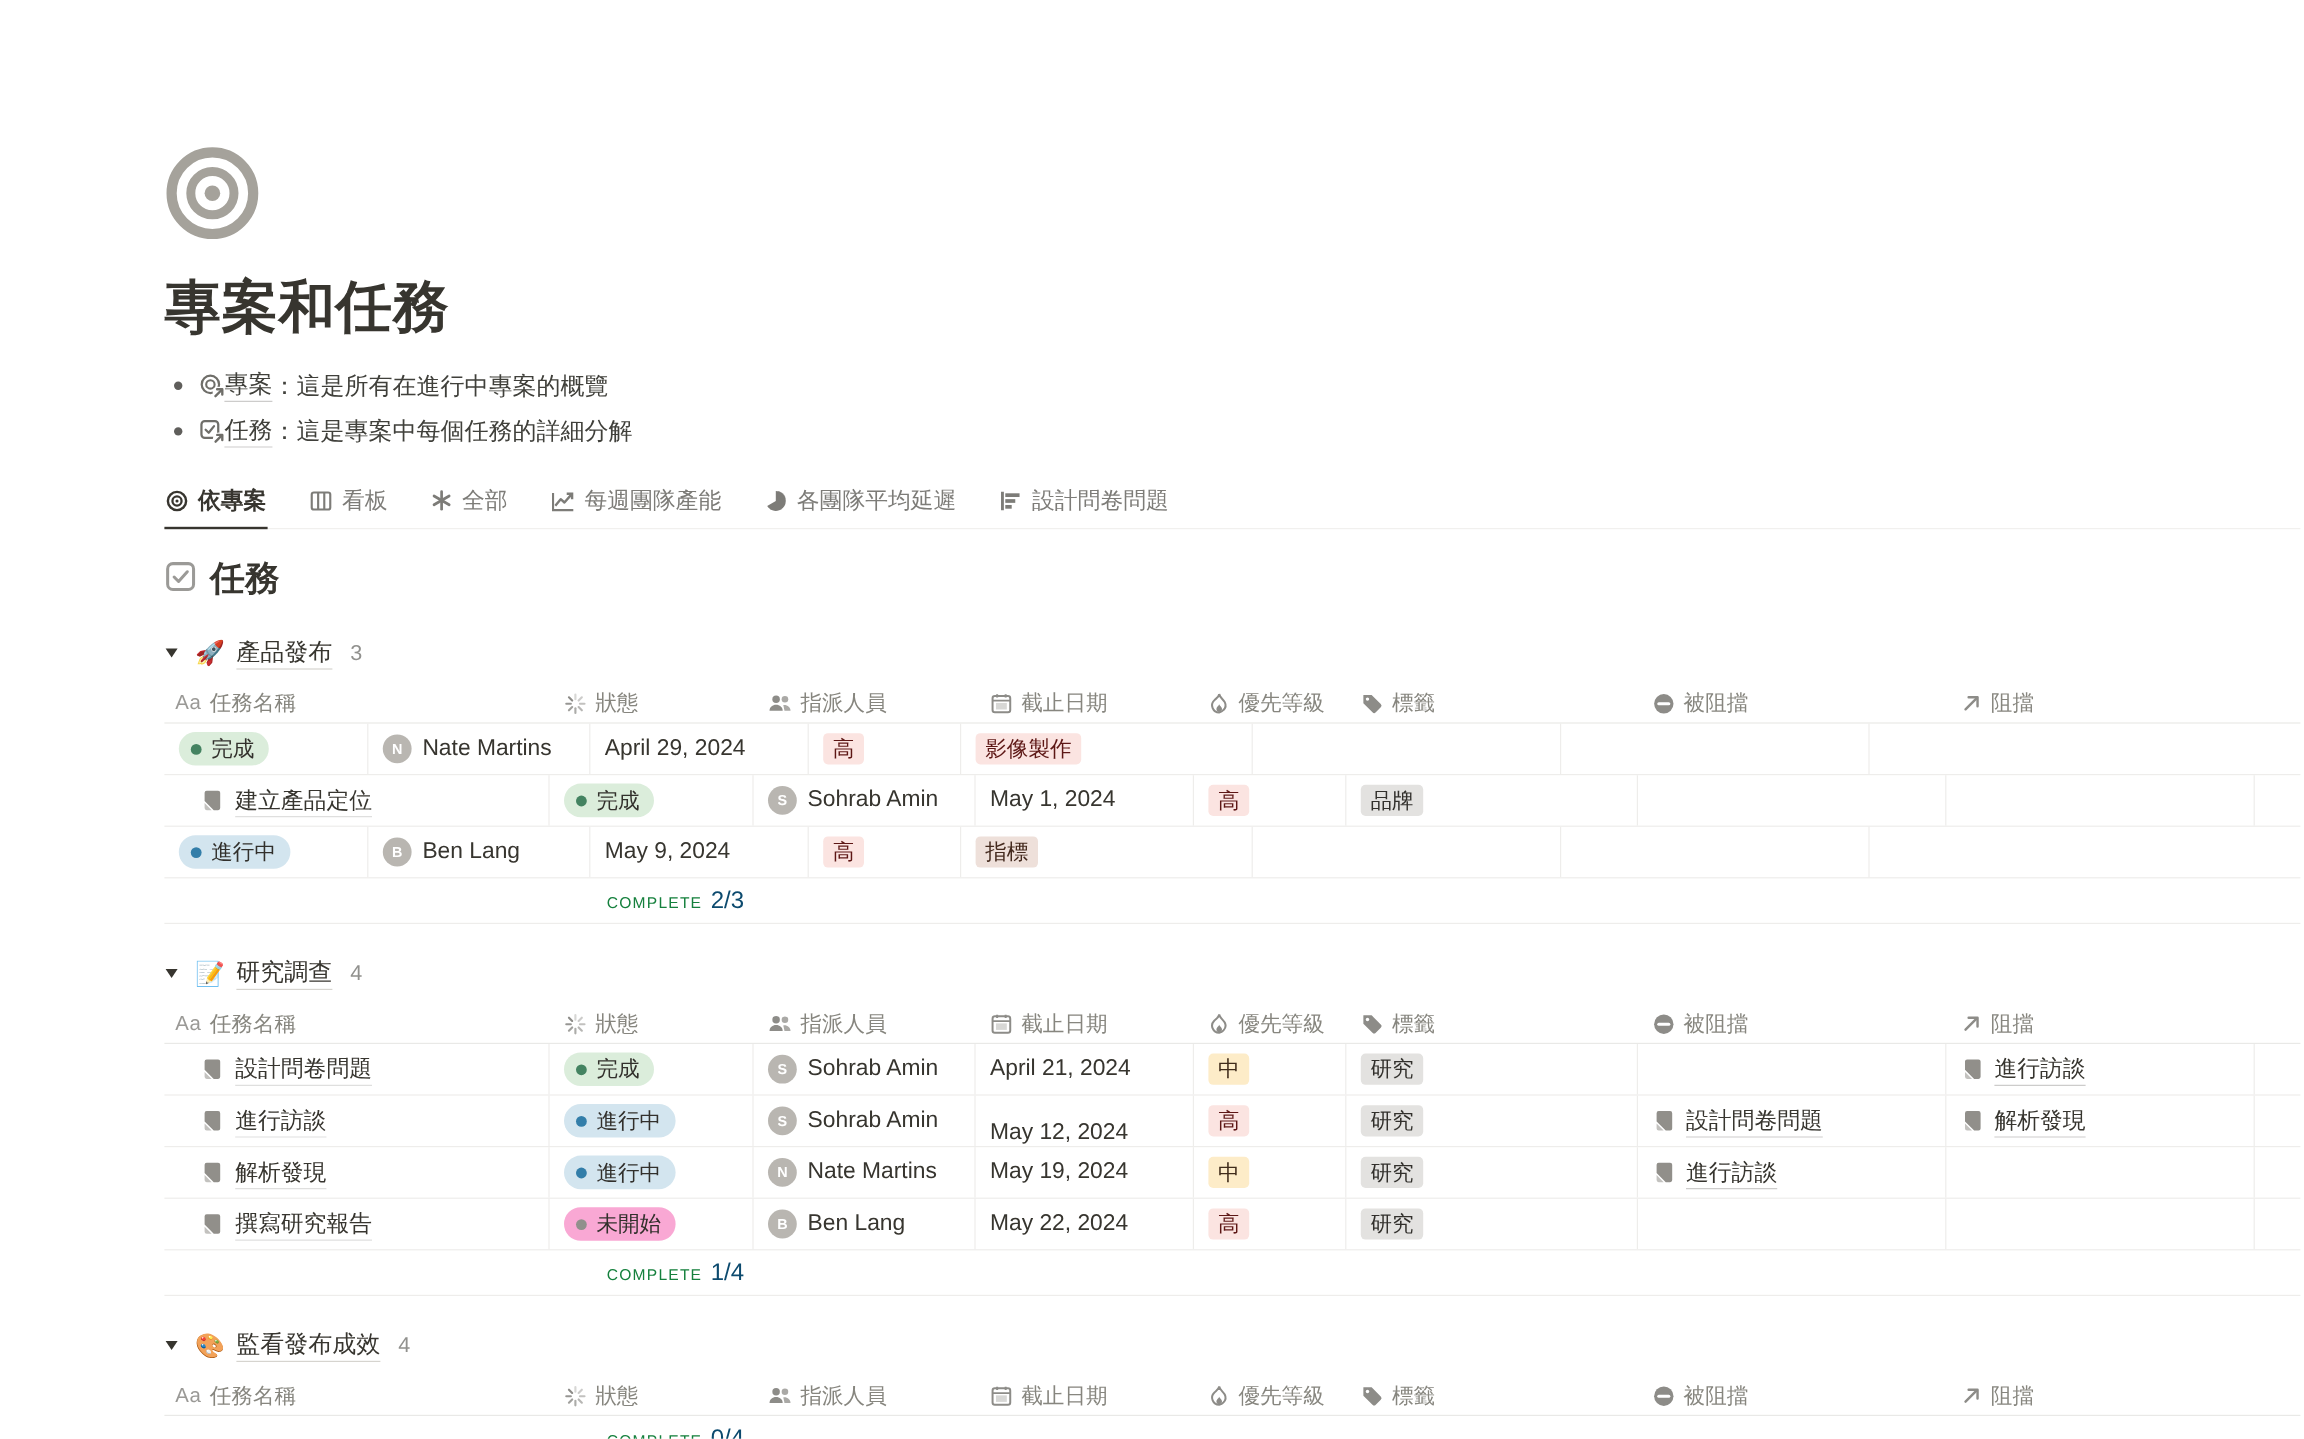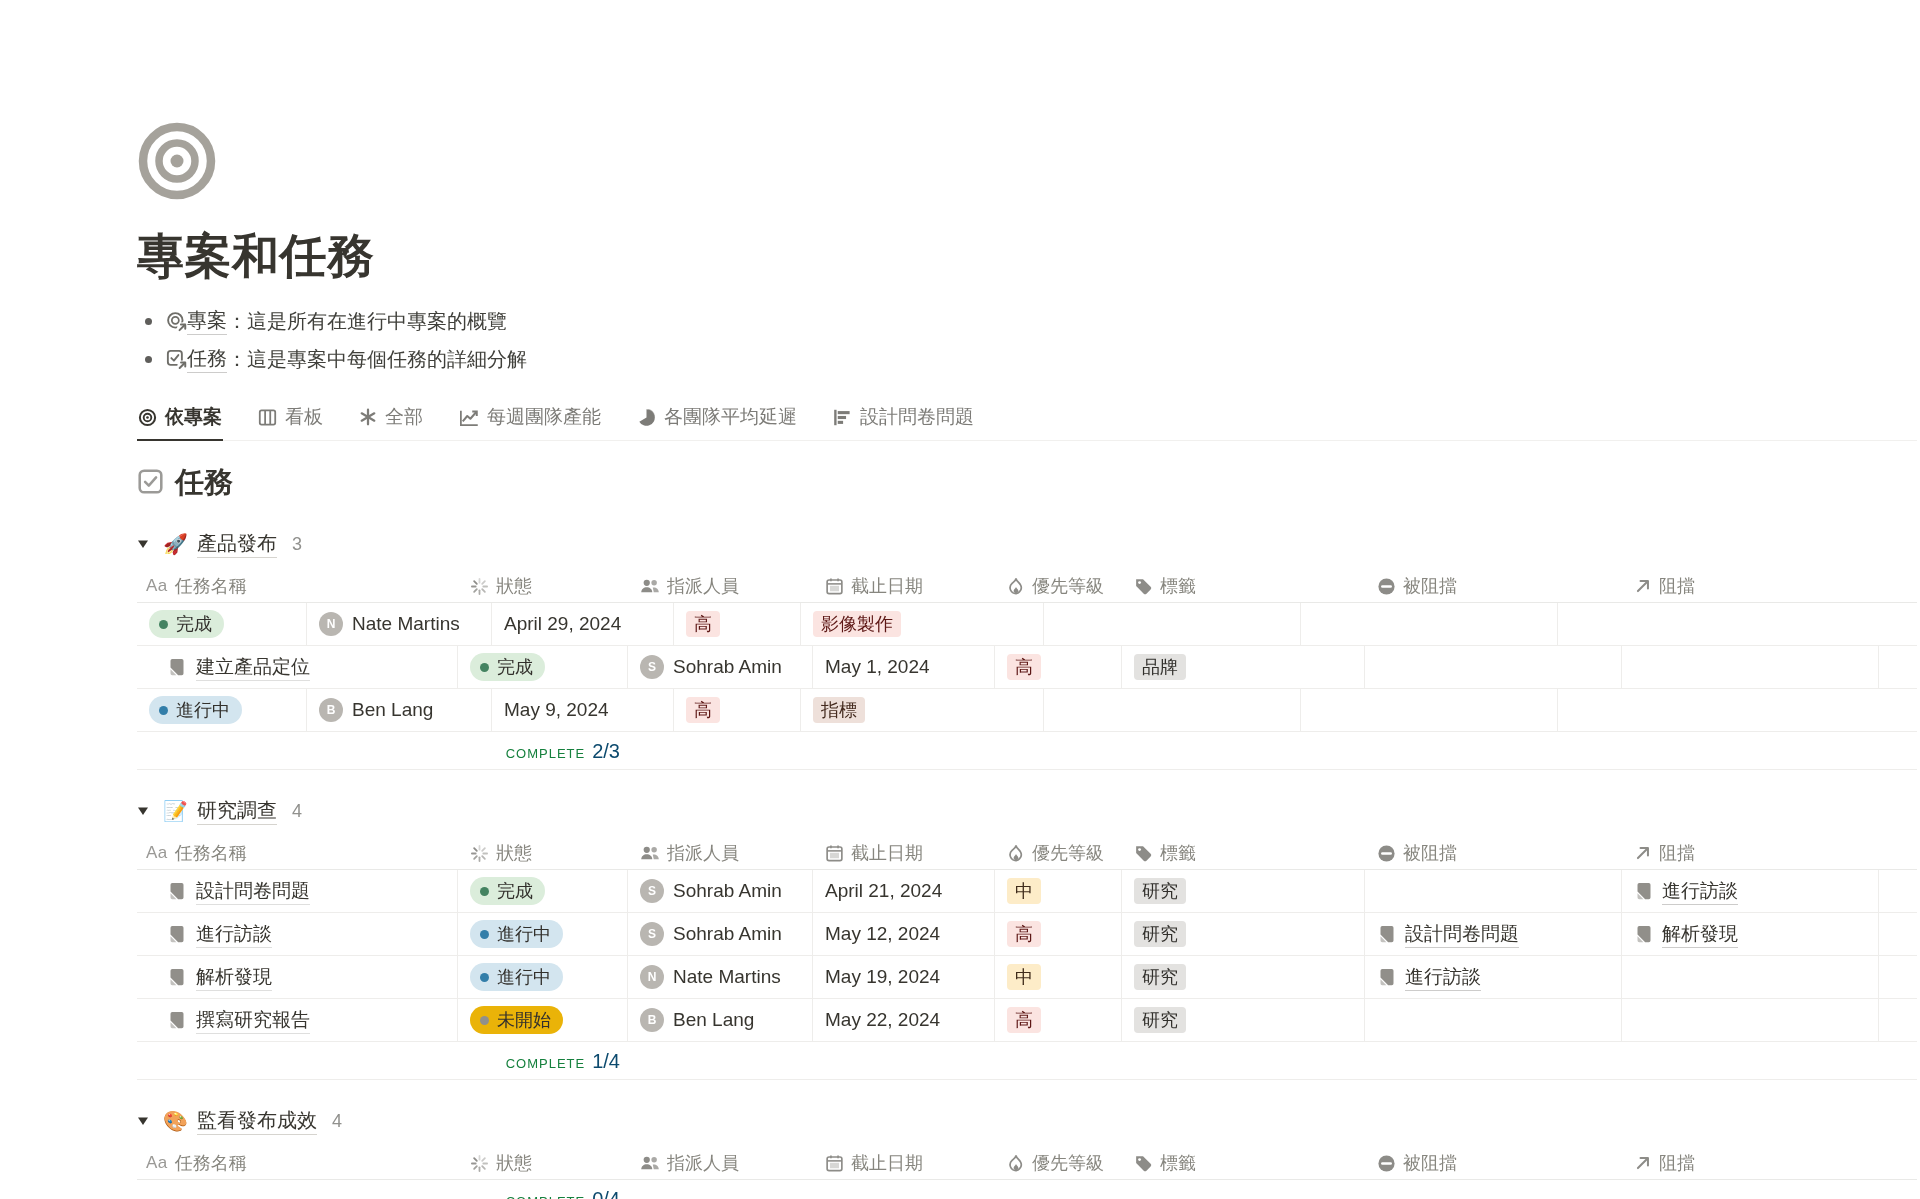--- a/index.html
+++ b/index.html
@@ -497,21 +497,21 @@
           <div class="cell" style="flex: 0 0 170px; width: 170px;">
             <span class="status-pill" style="background: rgb(211, 229, 239);">
               <span class="status-dot" style="background: rgb(51, 126, 169);"></span>
               <span>進行中</span>
             </span>
           </div>
           <div class="cell" style="flex: 0 0 185px; width: 185px;">
             <span class="avatar">S</span>
             <span class="a-name">Sohrab Amin</span>
           </div>
-          <div class="cell" style="flex: 0 0 182px; width: 182px;">
+          <div class="cell" style="flex: 0 0 182px; width: 182px; align-items: flex-end;">
             <span class="date-text">May 12, 2024</span>
           </div>
           <div class="cell" style="flex: 0 0 127px; width: 127px;">
             <span class="sq-pill" style="background: rgb(251, 228, 225); color: rgb(93, 23, 21);">高</span>
           </div>
           <div class="cell" style="flex: 0 0 243px; width: 243px; gap: 7px;">
             <span class="sq-pill" style="background: rgb(227, 226, 224); color: rgb(50, 48, 44);">研究</span>
           </div>
           <div class="cell" style="flex: 0 0 257px; width: 257px;">
             <span class="rel">
@@ -582,21 +582,21 @@
           <div class="cell c-name" style="flex: 0 0 321px; width: 321px;">
             <span style="display: flex;">
               <svg width="20" height="20" viewBox="0 0 16 16">
                 <path d="M4.2 1.5h7.6a1.4 1.4 0 0 1 1.4 1.4v10.2a1.4 1.4 0 0 1-1.4 1.4H8.9L2.8 8.4V2.9a1.4 1.4 0 0 1 1.4-1.4z" fill="#918f8a"></path>
                 <path d="M7.5 14.5 2.8 9.8v3.3a1.4 1.4 0 0 0 1.4 1.4z" fill="#918f8a" opacity="0.55"></path>
               </svg>
             </span>
             <span class="name-text">撰寫研究報告</span>
           </div>
           <div class="cell" style="flex: 0 0 170px; width: 170px;">
-            <span class="status-pill" style="background: #eab308;">
+            <span class="status-pill" style="background: #f9a8d4;">
               <span class="status-dot" style="background: rgb(145, 144, 140);"></span>
               <span>未開始</span>
             </span>
           </div>
           <div class="cell" style="flex: 0 0 185px; width: 185px;">
             <span class="avatar">B</span>
             <span class="a-name">Ben Lang</span>
           </div>
           <div class="cell" style="flex: 0 0 182px; width: 182px;">
             <span class="date-text">May 22, 2024</span>

